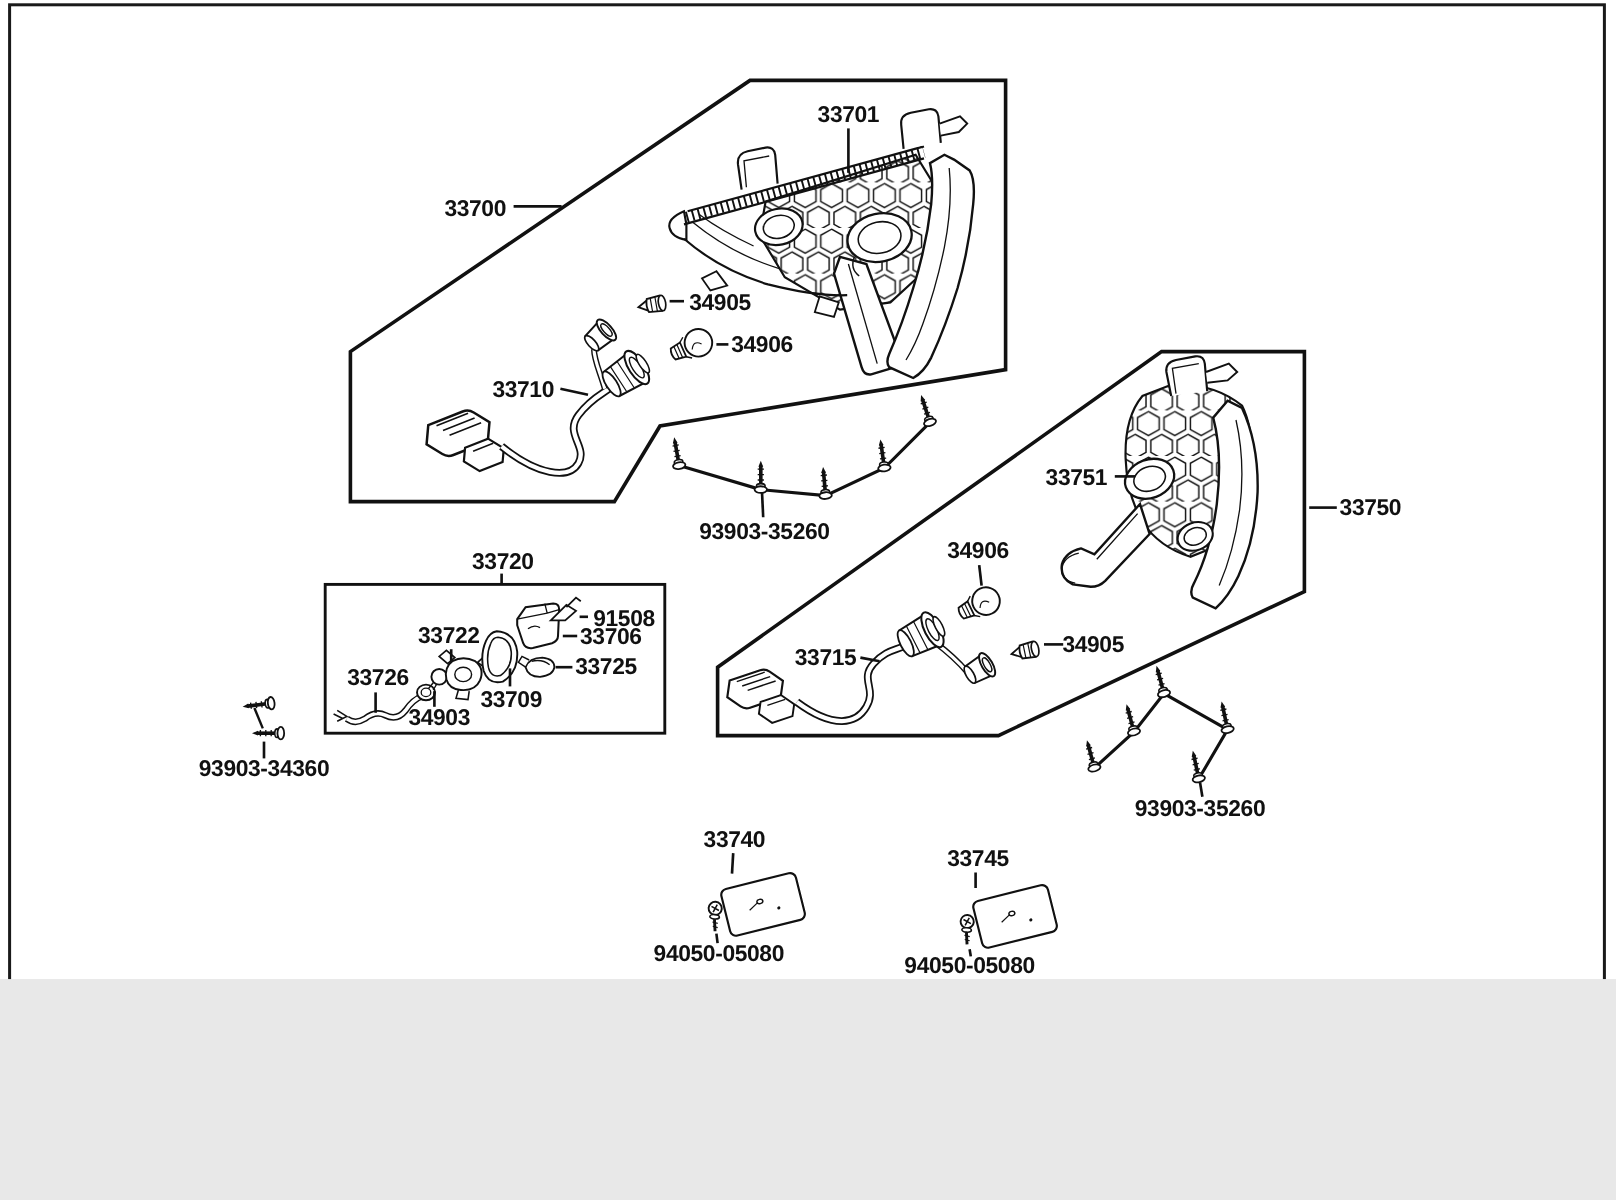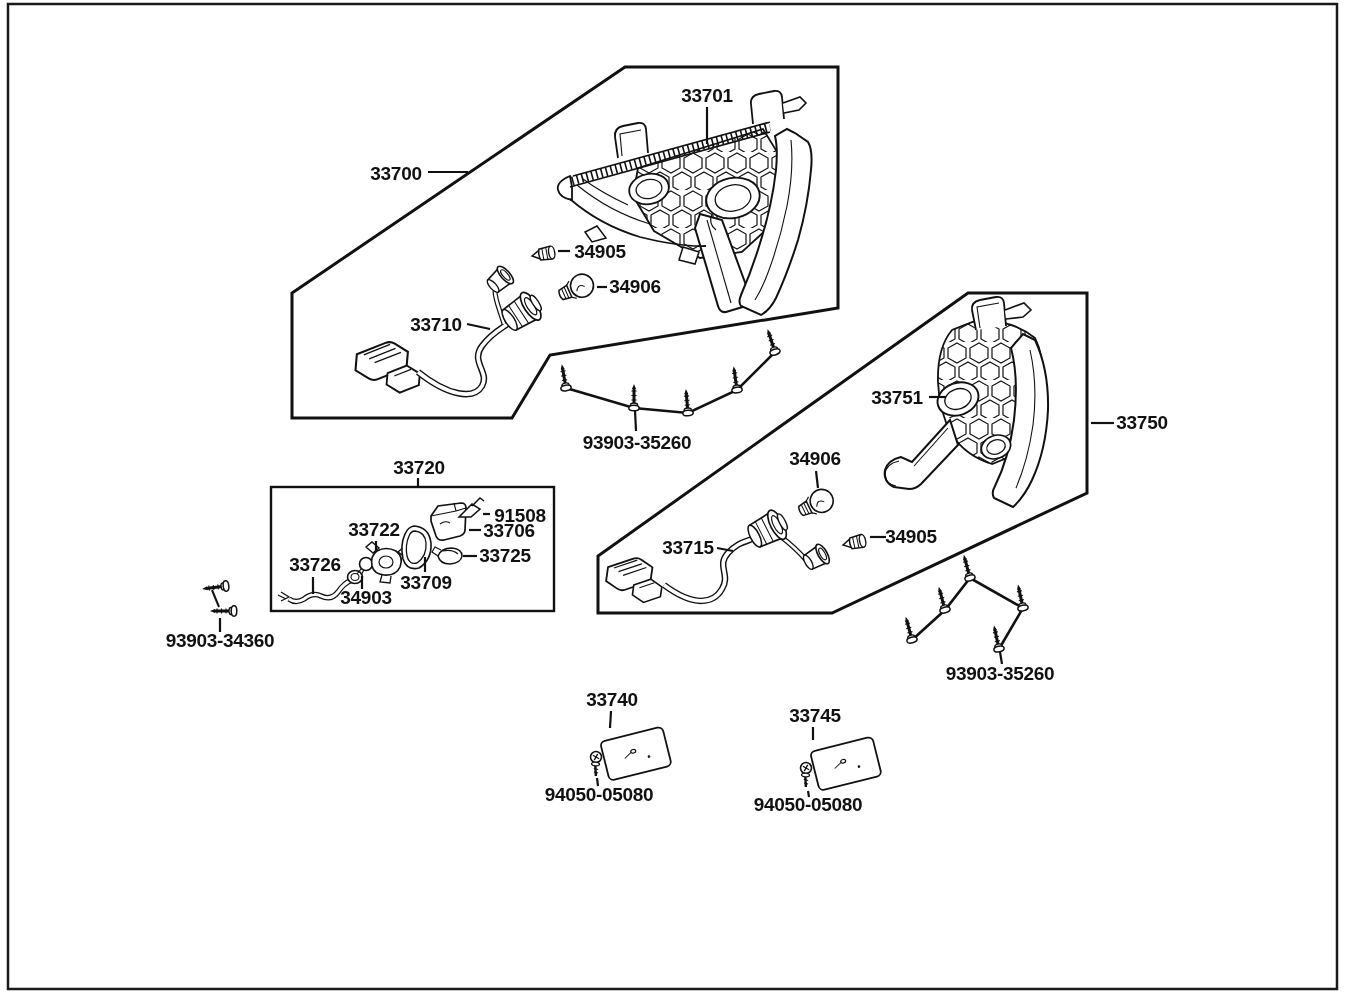--- a/index.html
+++ b/index.html
@@ -1,18 +1,18 @@
 <!DOCTYPE html>
 <html><head>
 <meta charset="utf-8">
 <style>
   html,body { margin:0; padding:0; background:#e8e8e8; }
   .page {
     position:relative;
-    width:1347px; height:1000px;
+    width:1347px; height:816px;
     background:#ffffff;
     font-family:"Liberation Sans", sans-serif;
     overflow:hidden;
   }
   svg { display:block; }
   .part-label {
     font-family:"Liberation Sans", sans-serif;
     font-weight:bold;
     font-size:19px;
     letter-spacing:-0.3px;

